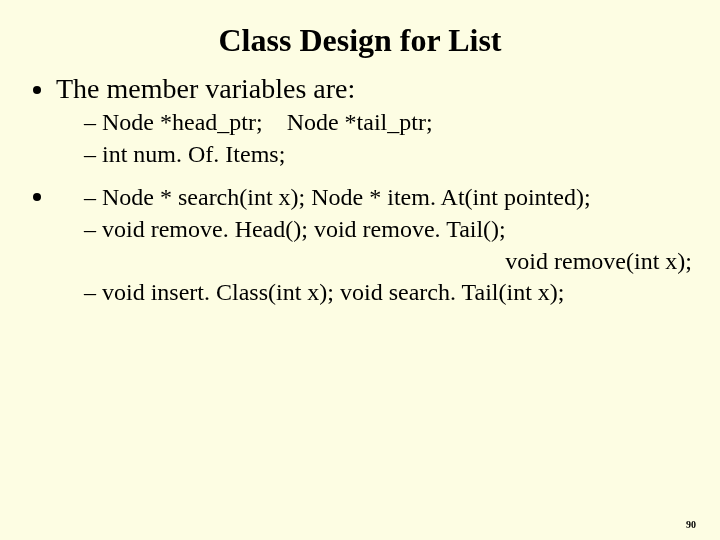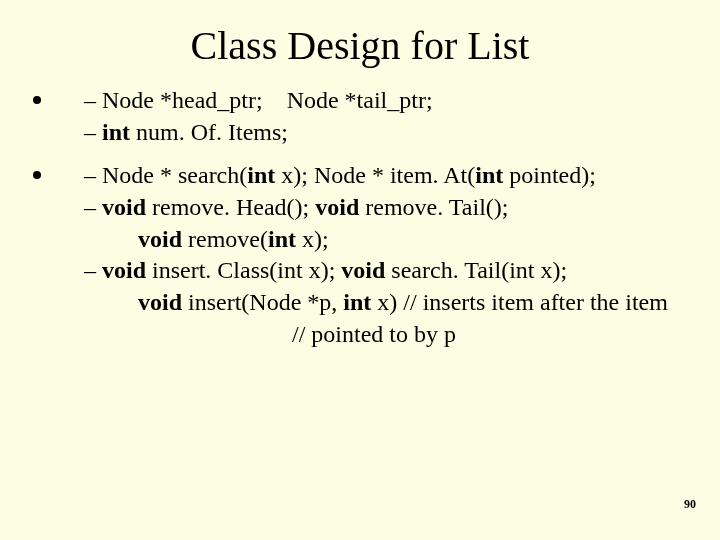--- a/index.html
+++ b/index.html
@@ -14,22 +14,22 @@
   }
   .slide {
     box-sizing: border-box;
     width: 720px;
     height: 540px;
     padding: 18px 28px 18px 28px;
     position: relative;
   }
   .title {
     text-align: center;
-    font-size: 40px;
-    font-weight: normal;
+    font-size: 32px;
+    font-weight: bold;
     margin: 4px 0 14px 0;
   }
   ul.lvl1 {
     list-style: disc;
     margin: 0;
     padding-left: 28px;
     font-size: 28px;
   }
   ul.lvl1 > li {
     margin-bottom: 4px;
@@ -44,46 +44,48 @@
     position: relative;
     padding-left: 18px;
     line-height: 1.32;
   }
   ul.lvl2 > li::before {
     content: "–";
     position: absolute;
     left: 0;
     top: 0;
   }
-  .kw { font-weight: bold; }
+  .kw { font-weight: normal; }
   .cont {
     display: block;
     padding-left: 36px;
+    text-align: right;
   }
   .cont2 {
     display: block;
     padding-left: 190px;
   }
   .pagenum {
     position: absolute;
     right: 24px;
-    bottom: 28px;
-    font-size: 12px;
+    bottom: 10px;
+    font-size: 10px;
     font-weight: bold;
   }
 </style>
 </head>
 <body>
 
 <div class="slide">
 
   <div class="title">Class Design for List</div>
 
   <ul class="lvl1">
     <li>
+      <span>The member variables are:</span>
       <ul class="lvl2">
         <li>
           <span>Node *head_ptr;</span>&nbsp;&nbsp;&nbsp;&nbsp;<span>Node *tail_ptr;</span>
         </li>
         <li>
           <span class="kw">int</span><span> num. Of. Items;</span>
         </li>
       </ul>
     </li>
 
@@ -93,23 +95,19 @@
           <span>Node * search(</span><span class="kw">int</span><span> x);   Node * item. At(</span><span class="kw">int</span><span> pointed);</span>
         </li>
         <li>
           <span class="kw">void</span><span> remove. Head(); </span><span class="kw">void</span><span> remove. Tail();</span>
           <span class="cont">
             <span class="kw">void</span><span> remove(</span><span class="kw">int</span><span> x);</span>
           </span>
         </li>
         <li>
           <span class="kw">void</span><span> insert. Class(int x); </span><span class="kw">void</span><span> search. Tail(int x);</span>
-          <span class="cont">
-            <span class="kw">void</span><span> insert(Node *p, </span><span class="kw">int</span><span> x) // inserts item after the item</span>
-          </span>
-          <span class="cont2">// pointed to by p</span>
         </li>
       </ul>
     </li>
   </ul>
 
   <div class="pagenum">90</div>
 </div>
 
 </body></html>

